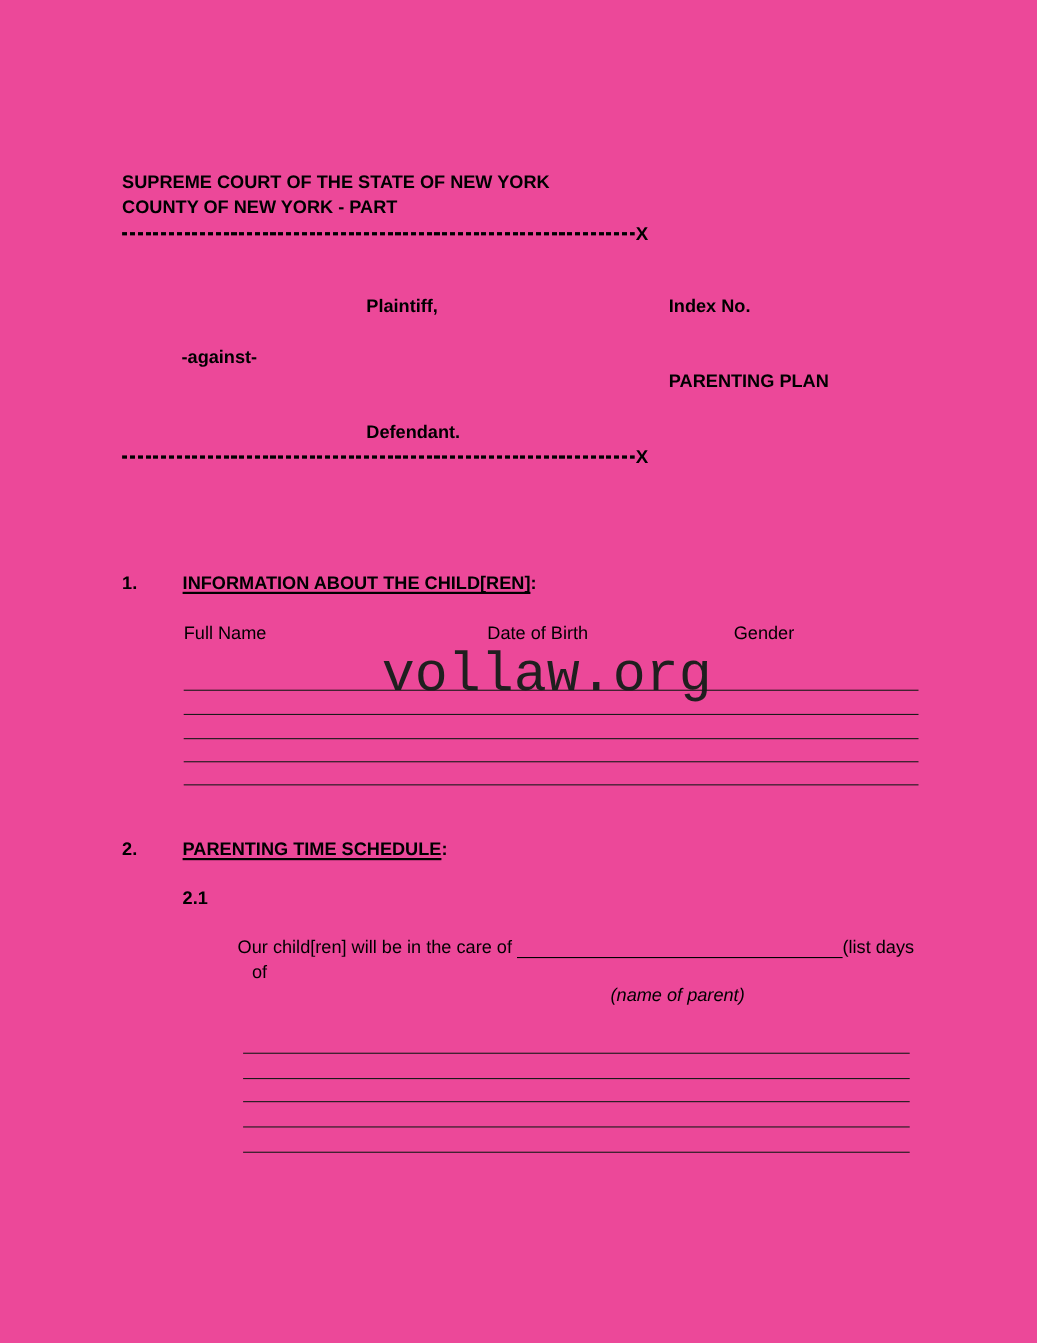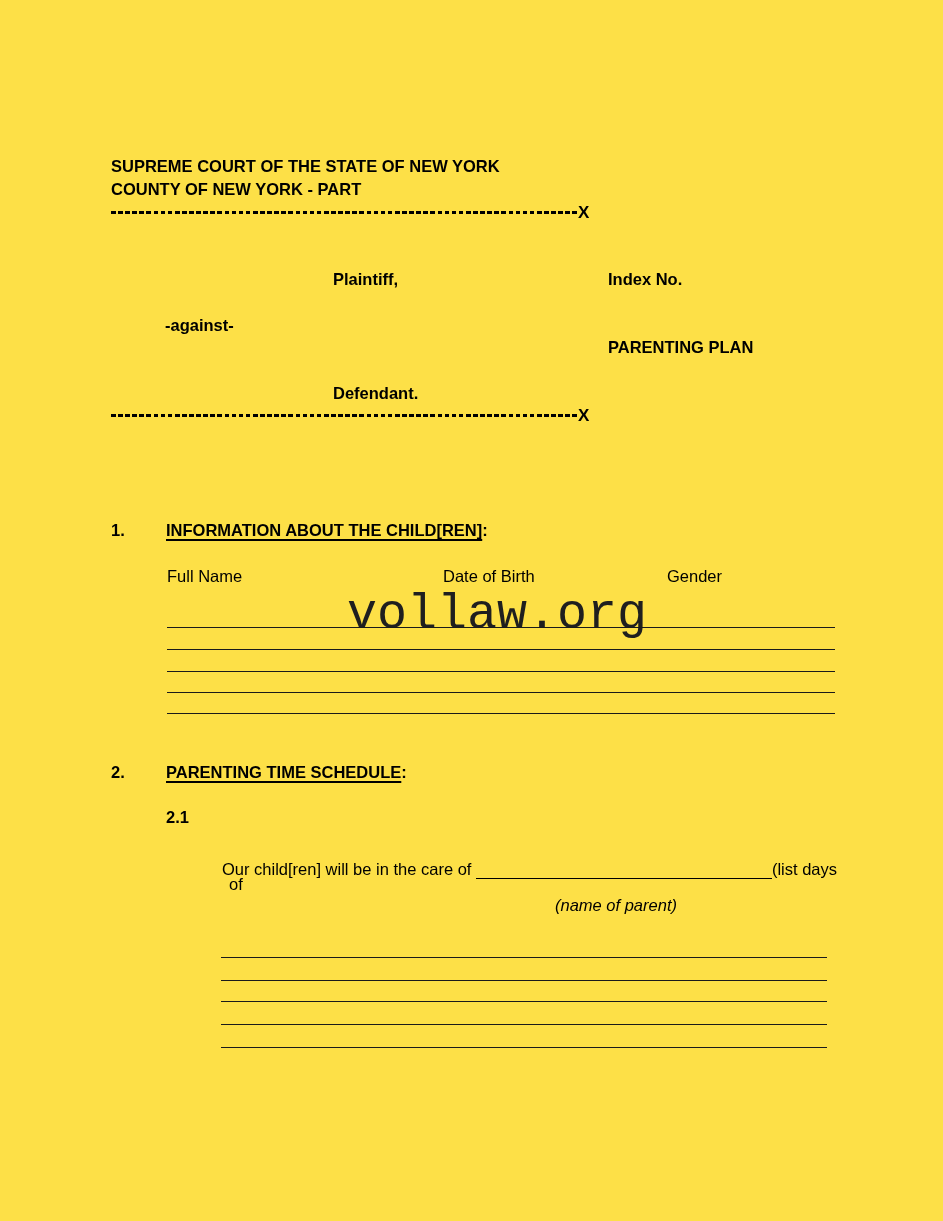--- a/index.html
+++ b/index.html
@@ -1,19 +1,19 @@
 <!DOCTYPE html>
 <html><head>
 <meta charset="utf-8">
 <style>
   html,body{margin:0;padding:0;background:#e8e8e8;}
   .page{
     position:relative;
     width:943px;height:1221px;
-    background:#fde047;
+    background:#ec4899;
     font-family:"Liberation Sans", sans-serif;
     font-size:16.5px;
     color:#000;
     overflow:hidden;
     margin:0 auto;
   }
   .abs{position:absolute;white-space:nowrap;}
   .b{font-weight:bold;}
   .i{font-style:italic;}
   .u{text-decoration:underline;text-decoration-thickness:1.5px;text-underline-offset:3px;}
@@ -97,21 +97,21 @@
   <div class="rule" style="left:167px;top:692px;width:668px;"></div>
   <div class="rule" style="left:167px;top:713px;width:668px;"></div>
 
   <div class="abs b" style="left:111px;top:763px;">2.</div>
   <div class="abs b" style="left:166px;top:763px;">
     <span class="u">PARENTING TIME SCHEDULE</span><span>:</span>
   </div>
 
   <div class="abs b" style="left:166px;top:808px;">2.1</div>
 
-  <div class="abs fill-row" style="left:222px;top:852px;width:615px;margin-top:8px;">
+  <div class="abs fill-row" style="left:216px;top:852px;width:615px;">
     <span>Our child[ren] will be in the care of</span>
       <span style="display:inline-block;width:5px;"></span>
     <span class="blank-fill"></span>
     <span>(list days</span>
   </div>
   <div class="abs" style="left:222px;top:875px;margin-left:7px;">of</div>
   <div class="abs i" style="left:555px;top:896px;">(name of parent)</div>
 
 
   <div class="rule" style="left:221px;top:957px;width:606px;"></div>

